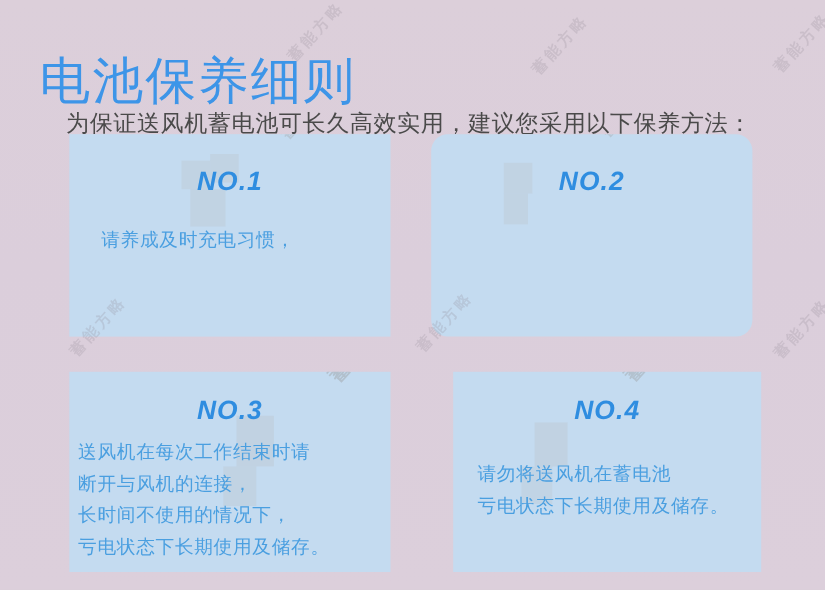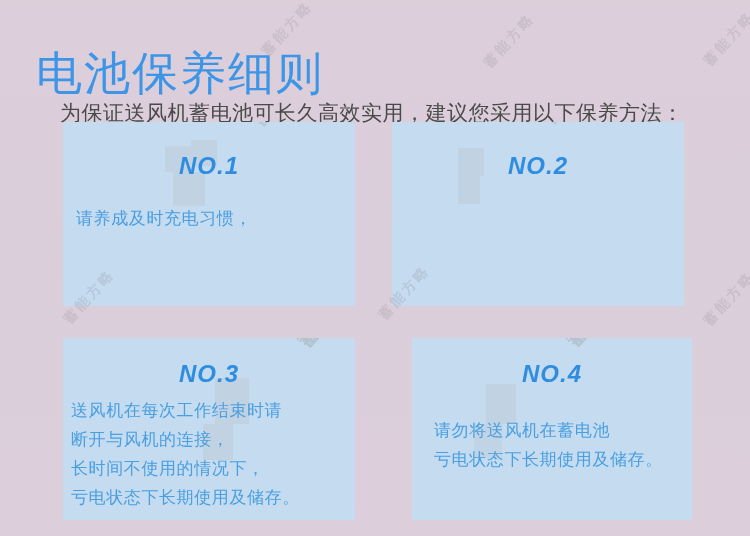--- a/index.html
+++ b/index.html
@@ -45,21 +45,21 @@
     white-space: nowrap;
   }
 
   
   .card {
     position: absolute;
     background: #c4dbf0;
     overflow: hidden;
   }
   .card-1 { left: 63px;  top: 122px; width: 292px; height: 184px; }
-  .card-2 { left: 392px; top: 122px; width: 292px; height: 184px; }
+  .card-2 { left: 392px; top: 122px; width: 292px; height: 184px; border-radius: 15px; }
   .card-3 { left: 63px;  top: 338px; width: 292px; height: 182px; }
   .card-4 { left: 412px; top: 338px; width: 280px; height: 182px; }
 
   .card-no {
     position: absolute;
     width: 100%;
     text-align: center;
     font-size: 24px;
     font-style: italic;
     font-weight: bold;
@@ -75,21 +75,21 @@
     position: absolute;
     left: 0;
     width: 100%;
     z-index: 3;
     box-sizing: border-box;
     color: #4a9fe0;
     font-size: 17px;
     line-height: 29px;
     letter-spacing: 0.6px;
   }
-  .card-1 .card-body { top: 82px;  padding-left: 13px; text-align: left; }
+  .card-1 .card-body { top: 82px;  padding-left: 29px; text-align: left; }
   .card-2 .card-body { top: 70px;  padding-left: 12px; text-align: left; }
   .card-3 .card-body { top: 58px;  padding-left: 8px; text-align: left; }
   .card-4 .card-body { top: 78px;  padding-left: 22px; text-align: left; }
 
   .card-body .line { display: block; white-space: nowrap; }
 
   
   .wm {
     position: absolute;
     z-index: 1;

